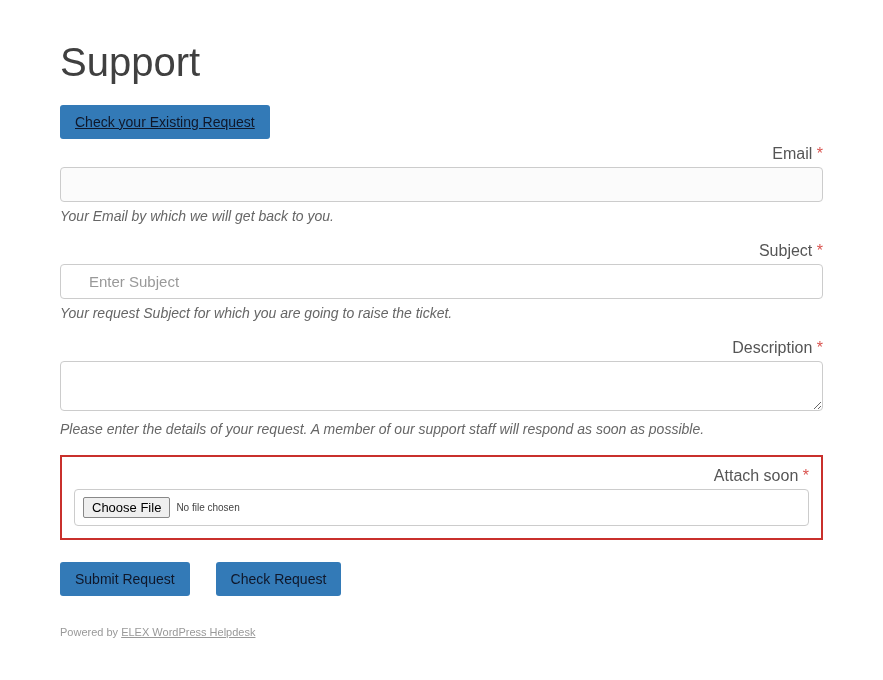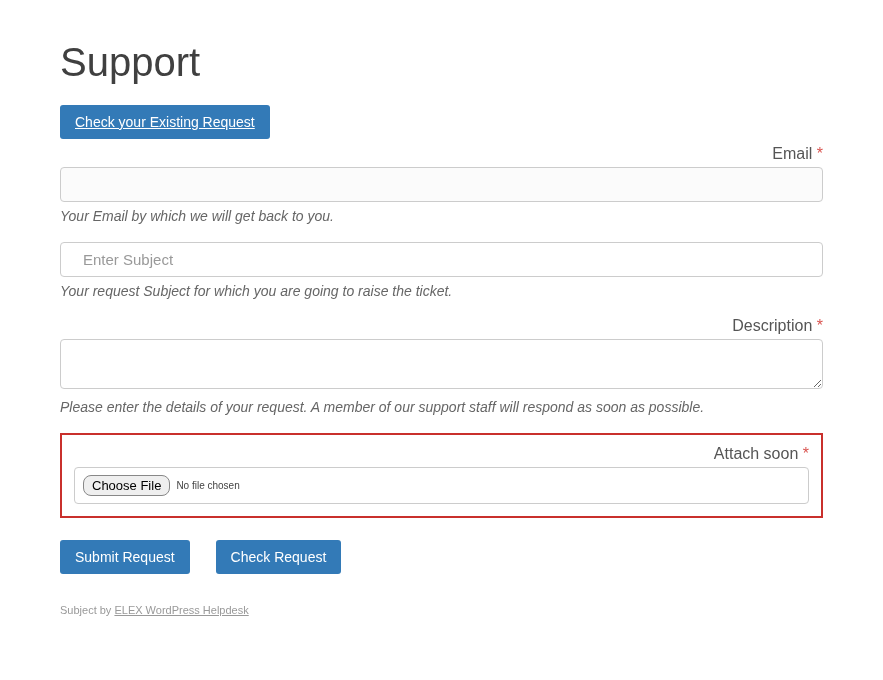--- a/index.html
+++ b/index.html
@@ -17,21 +17,21 @@
     h1 {
       font-size: 40px;
       font-weight: 300;
       color: #404040;
       margin-bottom: 20px;
       font-family: "Segoe UI Light", "Segoe UI", Arial, sans-serif;
     }
     .btn {
       display: inline-block;
       background: #337ab7;
-      color: #ffffff;
+      color: #0f172a;
       border: none;
       border-radius: 3px;
       padding: 9px 15px;
       font-size: 14px;
       cursor: pointer;
       font-family: inherit;
     }
     .btn-link {
       text-decoration: underline;
     }
@@ -46,21 +46,21 @@
       display: block;
       text-align: right;
     }
     .required {
       color: #d9534f;
     }
     .text-input, .textarea-input {
       width: 100%;
       border: 1px solid #ccc;
       border-radius: 4px;
-      padding: 8px 22px;
+      padding: 8px 28px;
       font-size: 15px;
       color: #555;
       font-family: inherit;
     }
     .email-input-blur {
       width: 100%;
       border: 1px solid #ccc;
       border-radius: 4px;
       padding: 8px 10px;
       font-size: 15px;
@@ -94,21 +94,21 @@
       align-items: center;
       gap: 6px;
       margin-top: 4px;
     }
     .choose-file-btn {
       font-family: Arial, sans-serif;
       font-size: 13px;
       padding: 2px 8px;
       background: #efefef;
       border: 1px solid #888;
-      border-radius: 8px;
+      border-radius: 2px;
       cursor: pointer;
     }
     .file-status {
       font-size: 10px;
       color: #444;
     }
     .action-row {
       display: flex;
       gap: 26px;
       margin-bottom: 30px;
@@ -134,20 +134,24 @@
 <div class="field-group">
   <label class="field-label">
     <span>Email</span>
     <span class="required">*</span>
   </label>
   <div class="email-input-blur">&nbsp;</div>
   <div class="help-text">Your Email by which we will get back to you.</div>
 </div>
 
 <div class="field-group">
+  <label class="field-label">
+    <span>Subject</span>
+    <span class="required">*</span>
+  </label>
   <input type="text" class="text-input" placeholder="Enter Subject" style="">
   <div class="help-text">Your request Subject for which you are going to raise the ticket.</div>
 </div>
 
 <div class="field-group">
   <label class="field-label">
     <span>Description</span>
     <span class="required">*</span>
   </label>
   <textarea class="textarea-input" style=""></textarea>
@@ -164,17 +168,17 @@
     <span class="file-status">No file chosen</span>
   </div>
 </div>
 
 <div class="action-row">
   <button class="btn">Submit Request</button>
   <button class="btn">Check Request</button>
 </div>
 
 <div class="powered">
-  <span>Subject by </span><a href="#">ELEX WordPress Helpdesk</a>
+  <span>Powered by </span><a href="#">ELEX WordPress Helpdesk</a>
 </div>
 
 
 
 
 </body></html>

